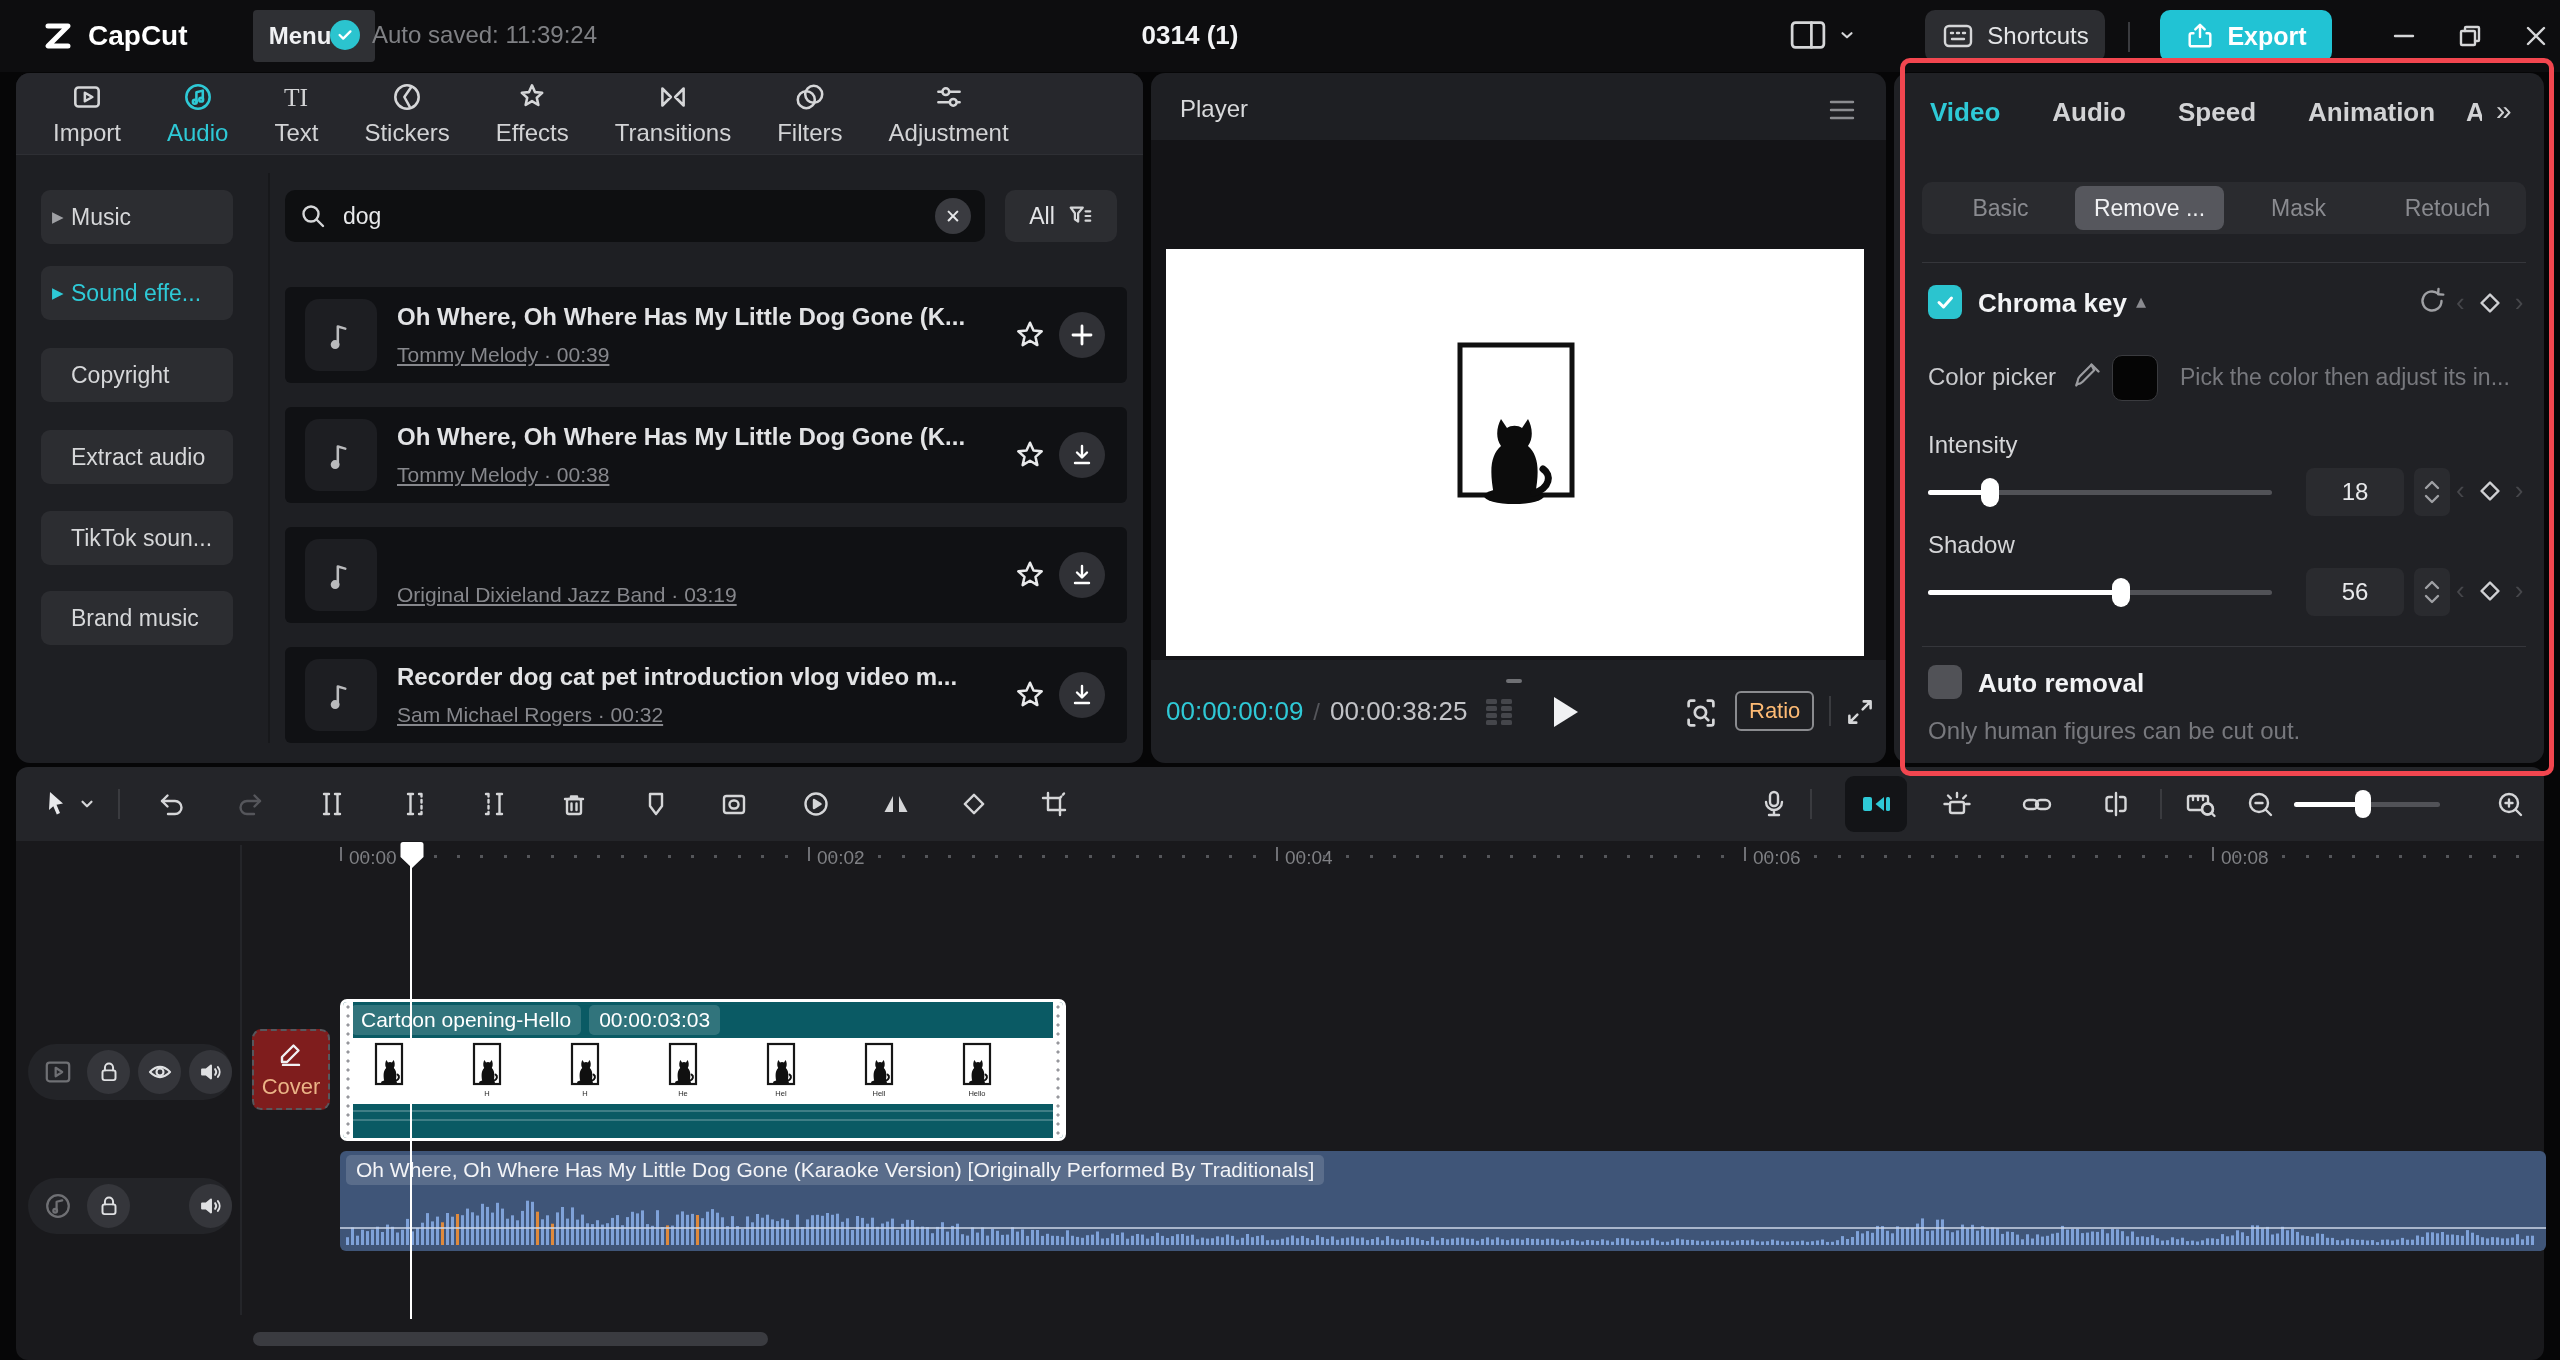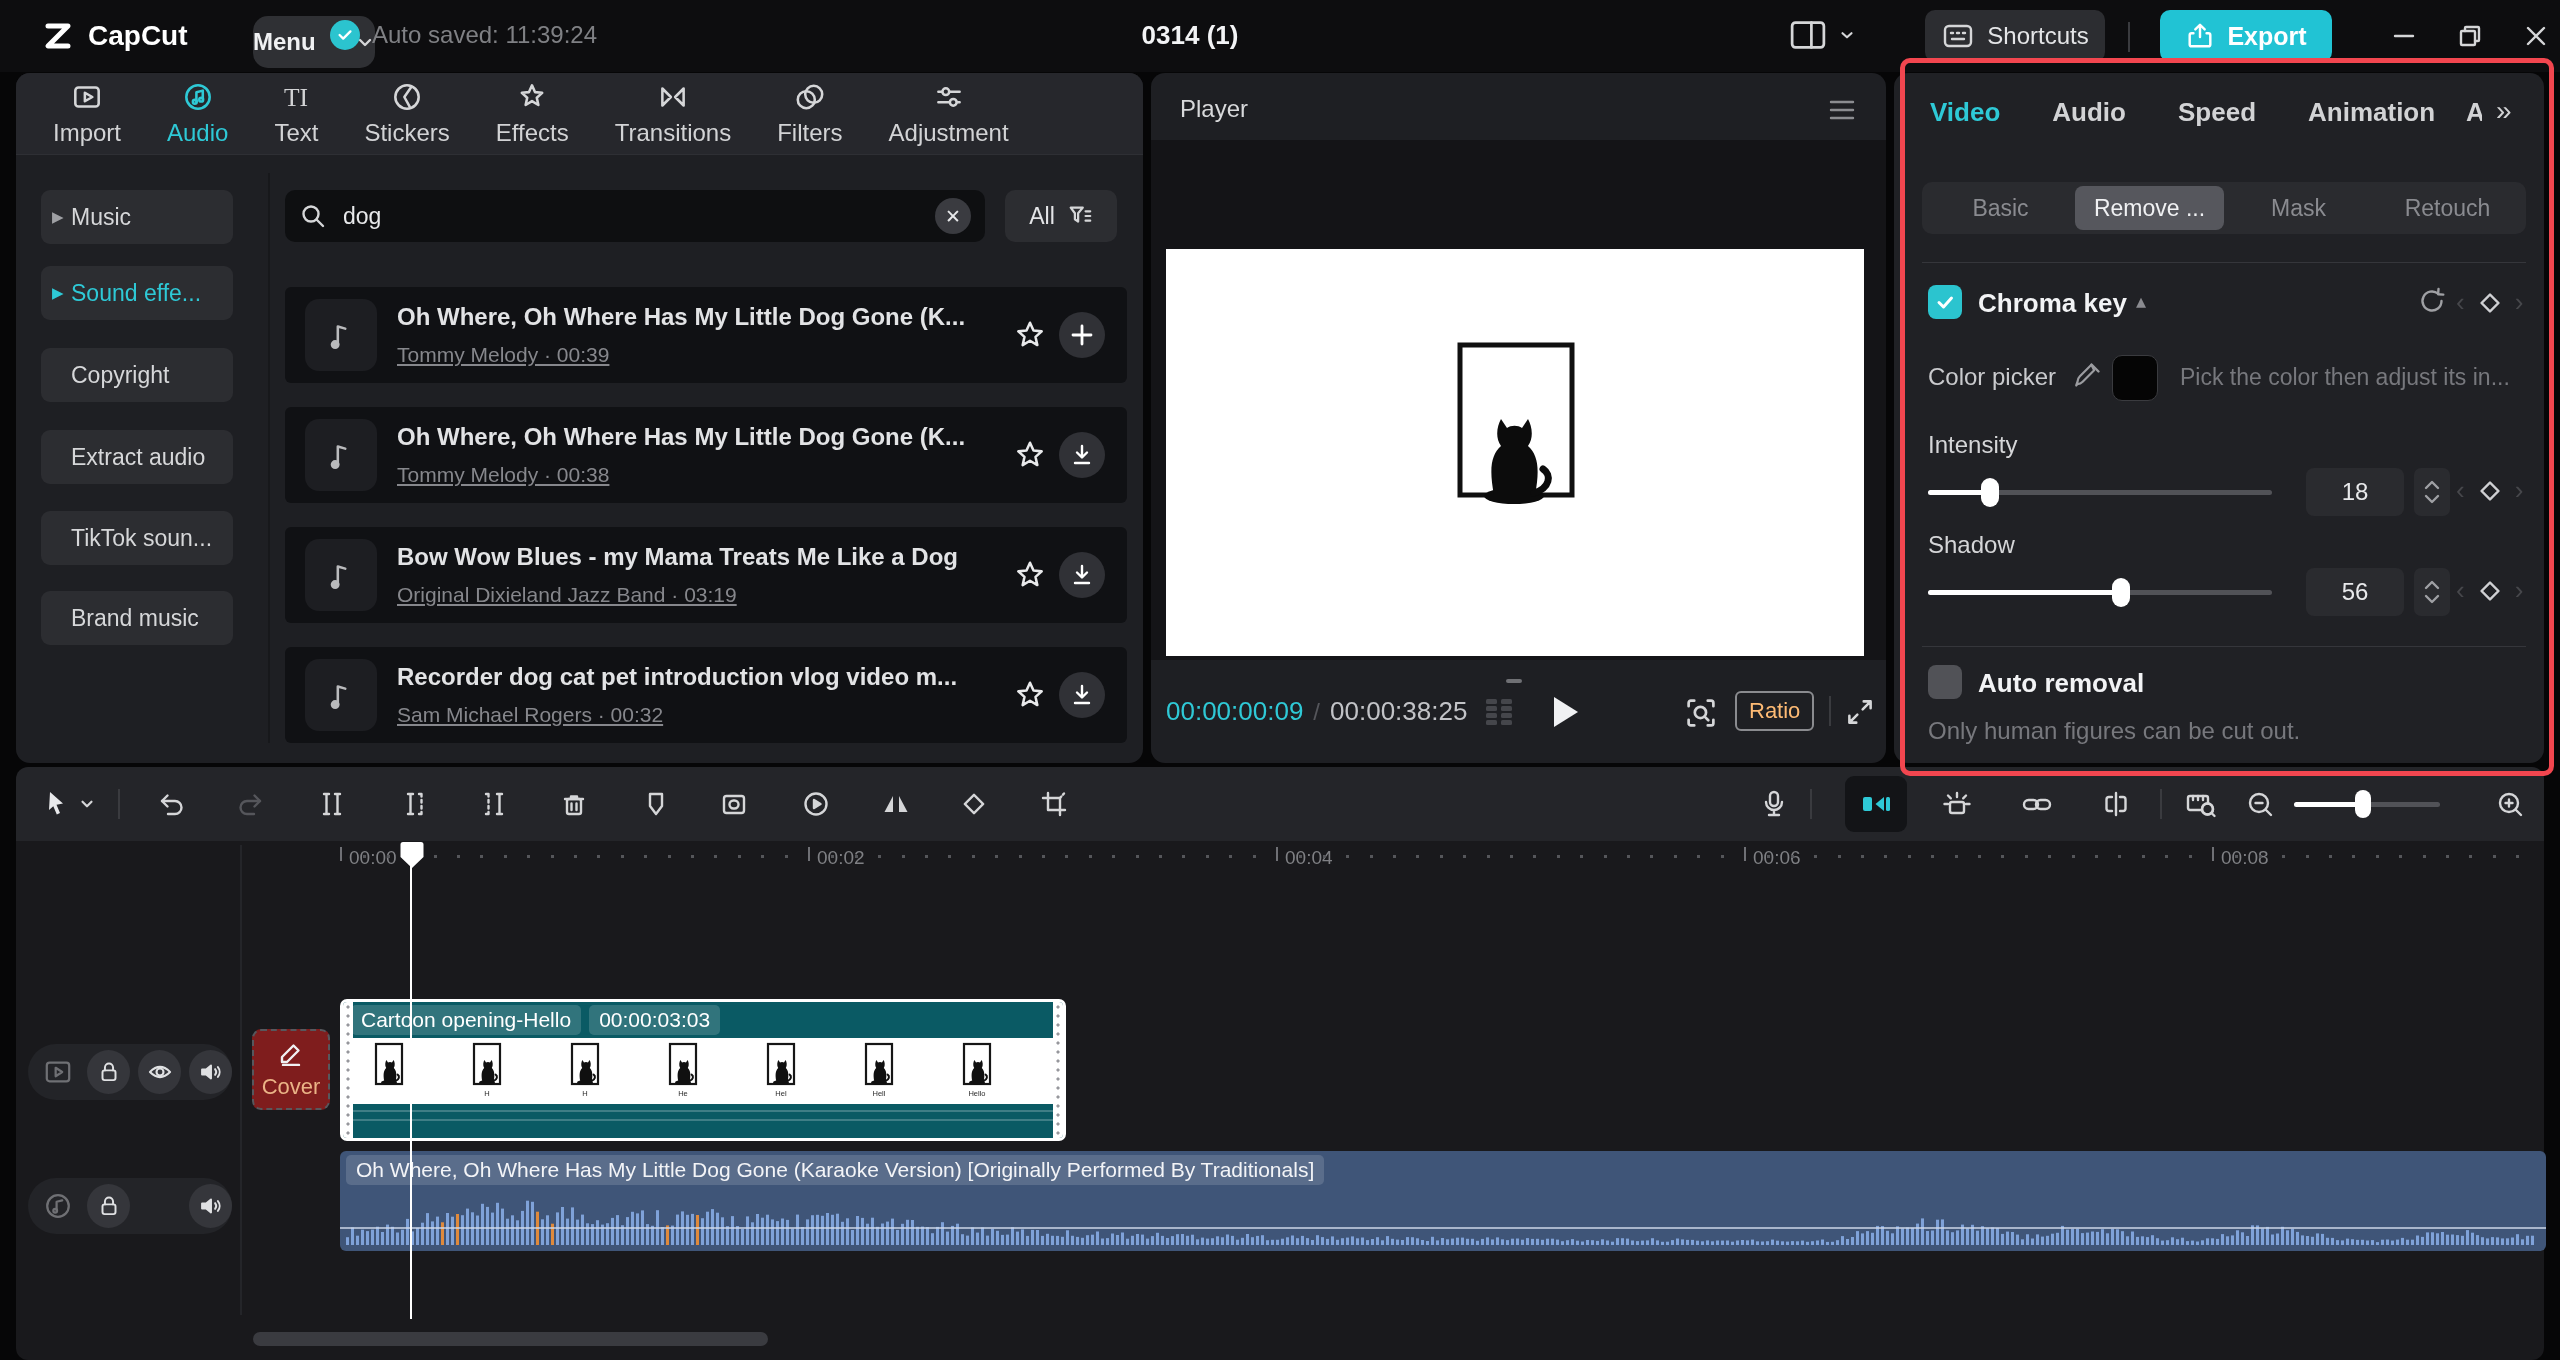--- a/index.html
+++ b/index.html
@@ -3,22 +3,22 @@
 <meta charset="utf-8">
 <style>
   html,body{margin:0;padding:0;background:#060607;width:2560px;height:1360px;overflow:hidden;
     font-family:"Liberation Sans",sans-serif;color:#d5d6d8;position:relative;}
   .abs{position:absolute;}
   svg{display:block;}
   .ic{stroke:#d5d6d8;fill:none;stroke-width:2.4;stroke-linecap:round;stroke-linejoin:round;}
   .panel{position:absolute;background:#1e1f23;border-radius:14px;overflow:hidden;}
   
   #topbar{left:0;top:0;width:2560px;height:72px;background:#0d0d0f;}
-  .menu-btn{left:253px;top:10px;width:122px;height:52px;background:#2f3034;border-radius:15px;
-    display:flex;align-items:center;justify-content:space-between;gap:8px;color:#f0f1f3;font-size:24px;font-weight:bold;margin-top:6px;}
+  .menu-btn{left:253px;top:10px;width:122px;height:52px;background:#2f3034;border-radius:4px;
+    display:flex;align-items:center;justify-content:center;gap:8px;color:#f0f1f3;font-size:24px;font-weight:bold;}
   .autosave{left:330px;top:20px;display:flex;align-items:center;gap:12px;color:#7f8084;font-size:24px;position:absolute;}
   .as-circ{width:30px;height:30px;border-radius:50%;background:#2bc4cf;display:flex;align-items:center;justify-content:center;}
   #doc-title{left:1040px;top:20px;width:300px;text-align:center;font-size:26px;font-weight:bold;color:#f2f3f5;}
   .winbtn{top:18px;width:36px;height:36px;display:flex;align-items:center;justify-content:center;position:absolute;}
   .chip-btn{position:absolute;display:flex;align-items:center;justify-content:center;gap:12px;border-radius:10px;}
   
   #media{left:16px;top:73px;width:1127px;height:690px;}
   #media-tabs{position:absolute;left:0;top:0;width:1127px;height:82px;background:#26272c;border-bottom:1px solid #2e2f34;
     display:flex;align-items:center;padding-left:14px;box-sizing:border-box;}
   .mtab{display:flex;flex-direction:column;align-items:center;gap:5px;padding:0 23px;font-size:24px;color:#d2d3d5;}
@@ -314,21 +314,20 @@
         </svg>
       </div>
   </div>
   <div class="titem" style="top:454px;">
     <div class="tile">
         <svg width="34" height="34" viewBox="0 0 32 32" class="ic" style="stroke:#b9babc;">
           <path d="M13 25 V8 l7 2"></path>
           <circle cx="10.5" cy="25" r="3" fill="#b9babc"></circle>
         </svg>
       </div>
-    <div class="tt">Bow Wow Blues - my Mama Treats Me Like a Dog</div>
     <div class="tm">Original Dixieland Jazz Band · 03:19</div>
     <div class="act" style="left:722px;">
         <svg width="34" height="34" viewBox="0 0 32 32" class="ic" style="stroke:#e8e9eb;">
           <path d="M16 4.5 l3.3 7.3 7.7 .8 -5.8 5.2 1.7 7.7 -6.9 -4.1 -6.9 4.1 1.7 -7.7 -5.8 -5.2 7.7 -.8 z"></path>
         </svg>
       </div>
     <div class="act c" style="left:774px;">
         <svg width="26" height="26" viewBox="0 0 26 26" class="ic" style="stroke:#fff;">
           <path d="M13 4 v11 M8 10.5 L13 15.5 18 10.5 M6 21 h14"></path>
         </svg>

